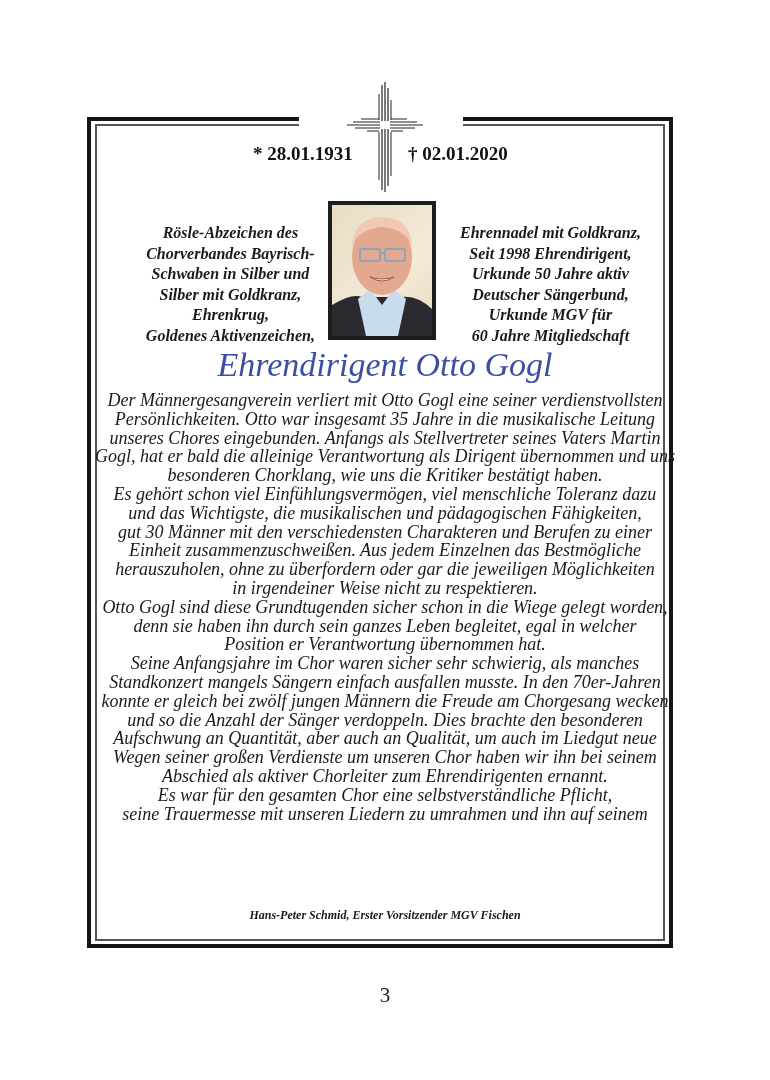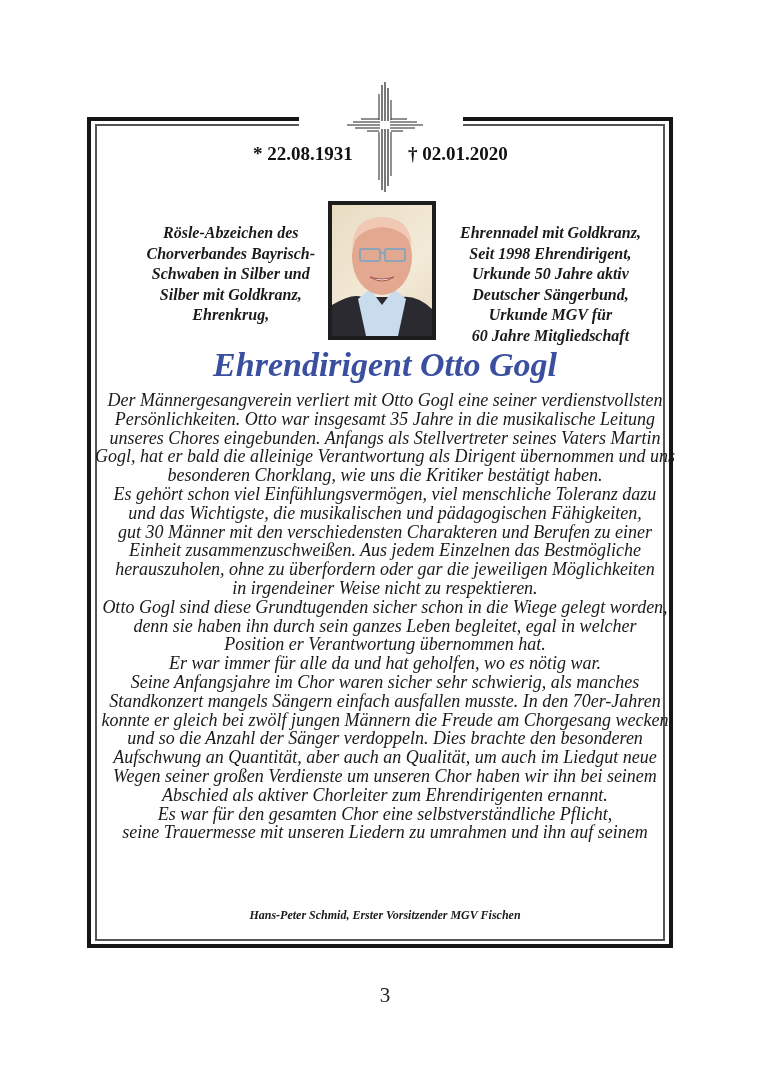--- a/index.html
+++ b/index.html
@@ -19,21 +19,21 @@
             font-weight: bold; font-size: 16px; line-height: 20.5px; color: #1a1a1a; }
   .honors div { white-space: nowrap; }
   .honors-left { right: 455px; text-align: center; }
   .honors-right { left: 460px; text-align: center; }
   .photo { position: absolute; left: 328px; top: 201px; width: 108px; height: 139px;
            background: #1d1d1d; box-sizing: border-box; padding: 4px; }
   .photo-inner { width: 100%; height: 100%; position: relative; overflow: hidden;
                  background: linear-gradient(135deg, #e8dcc2 0%, #f3ead8 60%, #e6d9be 100%); }
   .title { position: absolute; top: 346px; left: 0; width: 770px; text-align: center;
            font-family: "Liberation Serif", serif; font-style: italic; font-size: 34px;
-           color: #3a4fa0; font-weight: bold; }
+           color: #3a4fa0; }
   .body-text { position: absolute; top: 391px; left: 95px; width: 580px; text-align: center;
                font-family: "Liberation Serif", serif; font-style: italic; font-size: 18px;
                line-height: 18.8px; color: #1a1a1a; }
   .body-text div { white-space: nowrap; }
   .signature { position: absolute; top: 908px; left: 0; width: 770px; text-align: center;
                font-family: "Liberation Serif", serif; font-style: italic; font-weight: bold;
                font-size: 12px; color: #1a1a1a; }
   .page-number { position: absolute; top: 983px; left: 0; width: 770px; text-align: center;
                  font-family: "Liberation Serif", serif; font-size: 21px; color: #222; }
 </style>
@@ -57,29 +57,30 @@
     <line x1="2" y1="45" x2="78" y2="45" stroke-width="1.2"></line>
     <line x1="10" y1="48" x2="70" y2="48" stroke-width="1.2"></line>
     <line x1="16" y1="39" x2="34" y2="39" stroke-width="1"></line>
     <line x1="46" y1="39" x2="62" y2="39" stroke-width="1"></line>
     <line x1="22" y1="51" x2="34" y2="51" stroke-width="1"></line>
     <line x1="46" y1="51" x2="58" y2="51" stroke-width="1"></line>
   </g>
   <rect x="35" y="41" width="10" height="8" fill="#fff"></rect>
 </svg>
 
-<div class="dates date-birth">* 22.08.1931</div>
+<div class="dates date-birth">* 28.01.1931</div>
 <div class="dates date-death">† 02.01.2020</div>
 
 <div class="honors honors-left">
   <div>Rösle-Abzeichen des</div>
   <div>Chorverbandes Bayrisch-</div>
   <div>Schwaben in Silber und</div>
   <div>Silber mit Goldkranz,</div>
   <div>Ehrenkrug,</div>
+  <div>Goldenes Aktivenzeichen,</div>
 </div>
 
 <div class="photo" title="Portrait of Otto Gogl">
   <div class="photo-inner">
     <svg width="100" height="131" viewBox="0 0 100 131">
       <path d="M0 131 L0 100 Q20 88 30 92 L70 92 Q85 90 100 104 L100 131 Z" fill="#2a2a30"></path>
       <path d="M26 94 L38 84 L50 100 L62 84 L74 94 L66 131 L34 131 Z" fill="#c9dcee"></path>
       <ellipse cx="50" cy="52" rx="30" ry="38" fill="#e2a890"></ellipse>
       <path d="M20 42 Q22 12 50 12 Q78 12 80 42 Q74 24 50 22 Q26 24 20 42 Z" fill="#f0c8b4"></path>
       <rect x="28" y="44" width="20" height="12" rx="2" fill="none" stroke="#8fa4b8" stroke-width="2"></rect>
@@ -109,21 +110,20 @@
     <div>besonderen Chorklang, wie uns die Kritiker bestätigt haben.</div>
     <div>Es gehört schon viel Einfühlungsvermögen, viel menschliche Toleranz dazu</div>
     <div>und das Wichtigste, die musikalischen und pädagogischen Fähigkeiten,</div>
     <div>gut 30 Männer mit den verschiedensten Charakteren und Berufen zu einer</div>
     <div>Einheit zusammenzuschweißen. Aus jedem Einzelnen das Bestmögliche</div>
     <div>herauszuholen, ohne zu überfordern oder gar die jeweiligen Möglichkeiten</div>
     <div>in irgendeiner Weise nicht zu respektieren.</div>
     <div>Otto Gogl sind diese Grundtugenden sicher schon in die Wiege gelegt worden,</div>
     <div>denn sie haben ihn durch sein ganzes Leben begleitet, egal in welcher</div>
     <div>Position er Verantwortung übernommen hat.</div>
-    <div>Er war immer für alle da und hat geholfen, wo es nötig war.</div>
     <div>Seine Anfangsjahre im Chor waren sicher sehr schwierig, als manches</div>
     <div>Standkonzert mangels Sängern einfach ausfallen musste. In den 70er-Jahren</div>
     <div>konnte er gleich bei zwölf jungen Männern die Freude am Chorgesang wecken</div>
     <div>und so die Anzahl der Sänger verdoppeln. Dies brachte den besonderen</div>
     <div>Aufschwung an Quantität, aber auch an Qualität, um auch im Liedgut neue</div>
     <div>Wegen seiner großen Verdienste um unseren Chor haben wir ihn bei seinem</div>
     <div>Abschied als aktiver Chorleiter zum Ehrendirigenten ernannt.</div>
     <div>Es war für den gesamten Chor eine selbstverständliche Pflicht,</div>
     <div>seine Trauermesse mit unseren Liedern zu umrahmen und ihn auf seinem</div>
   </div>

